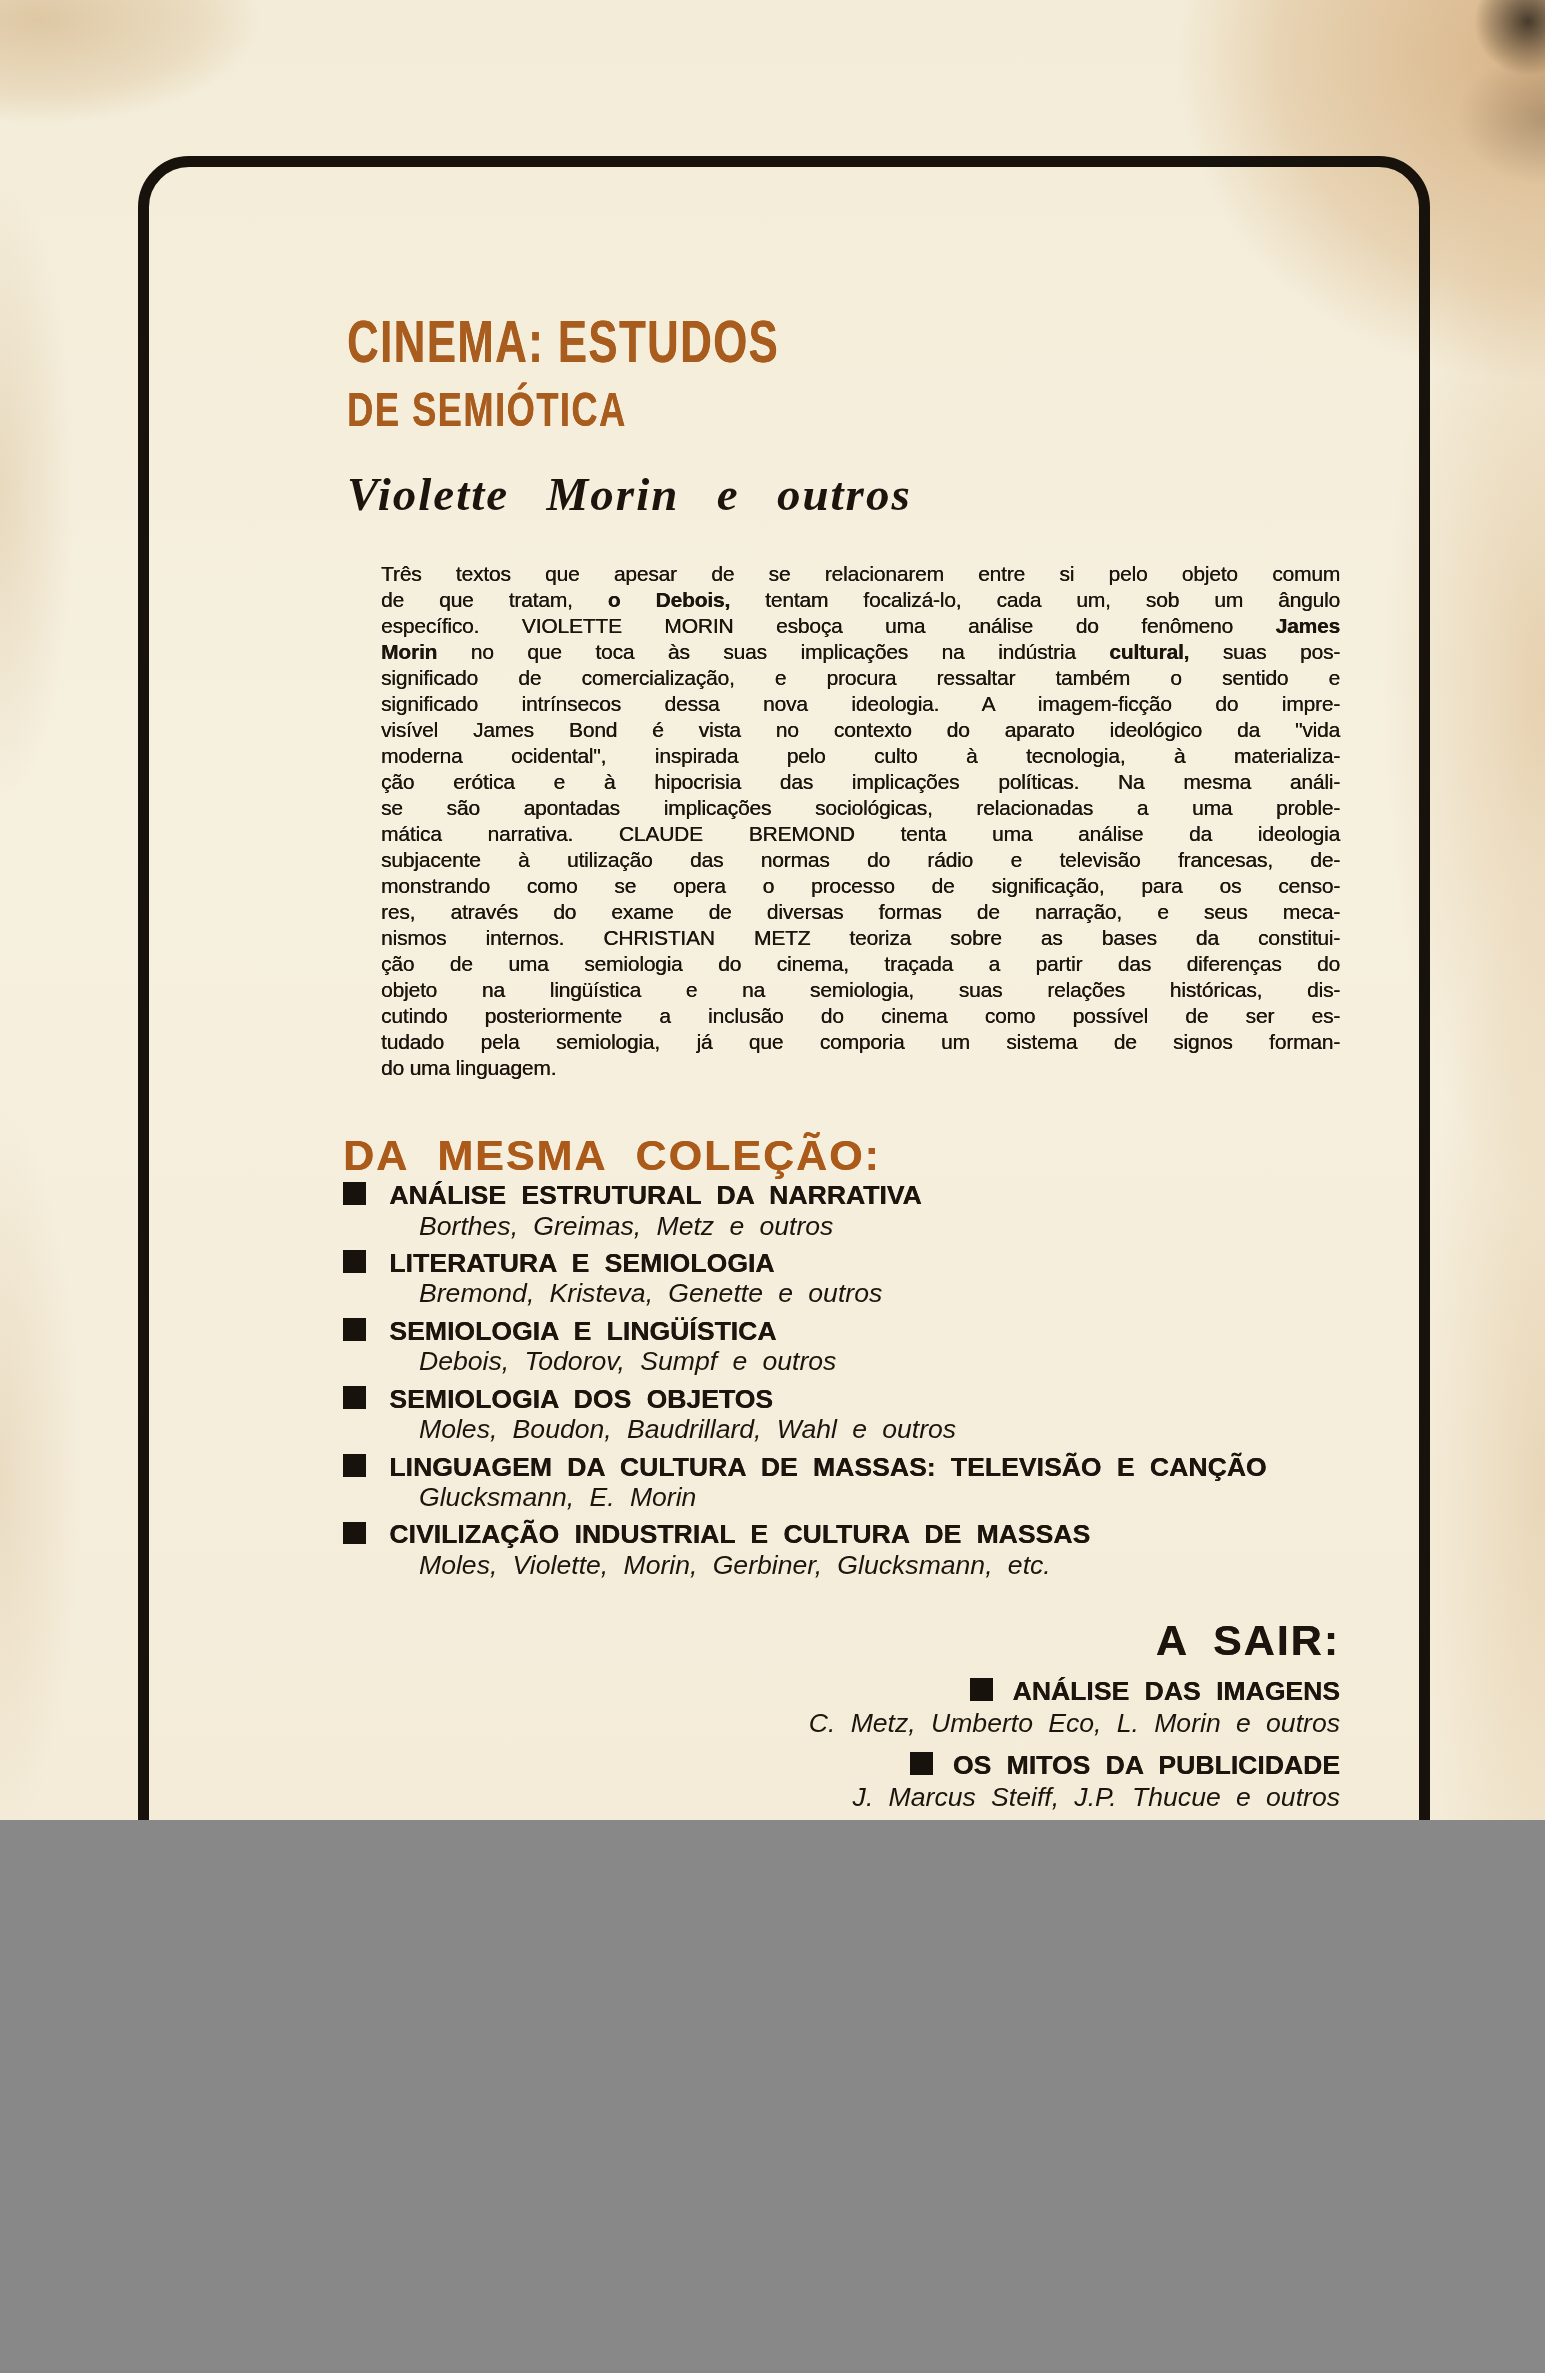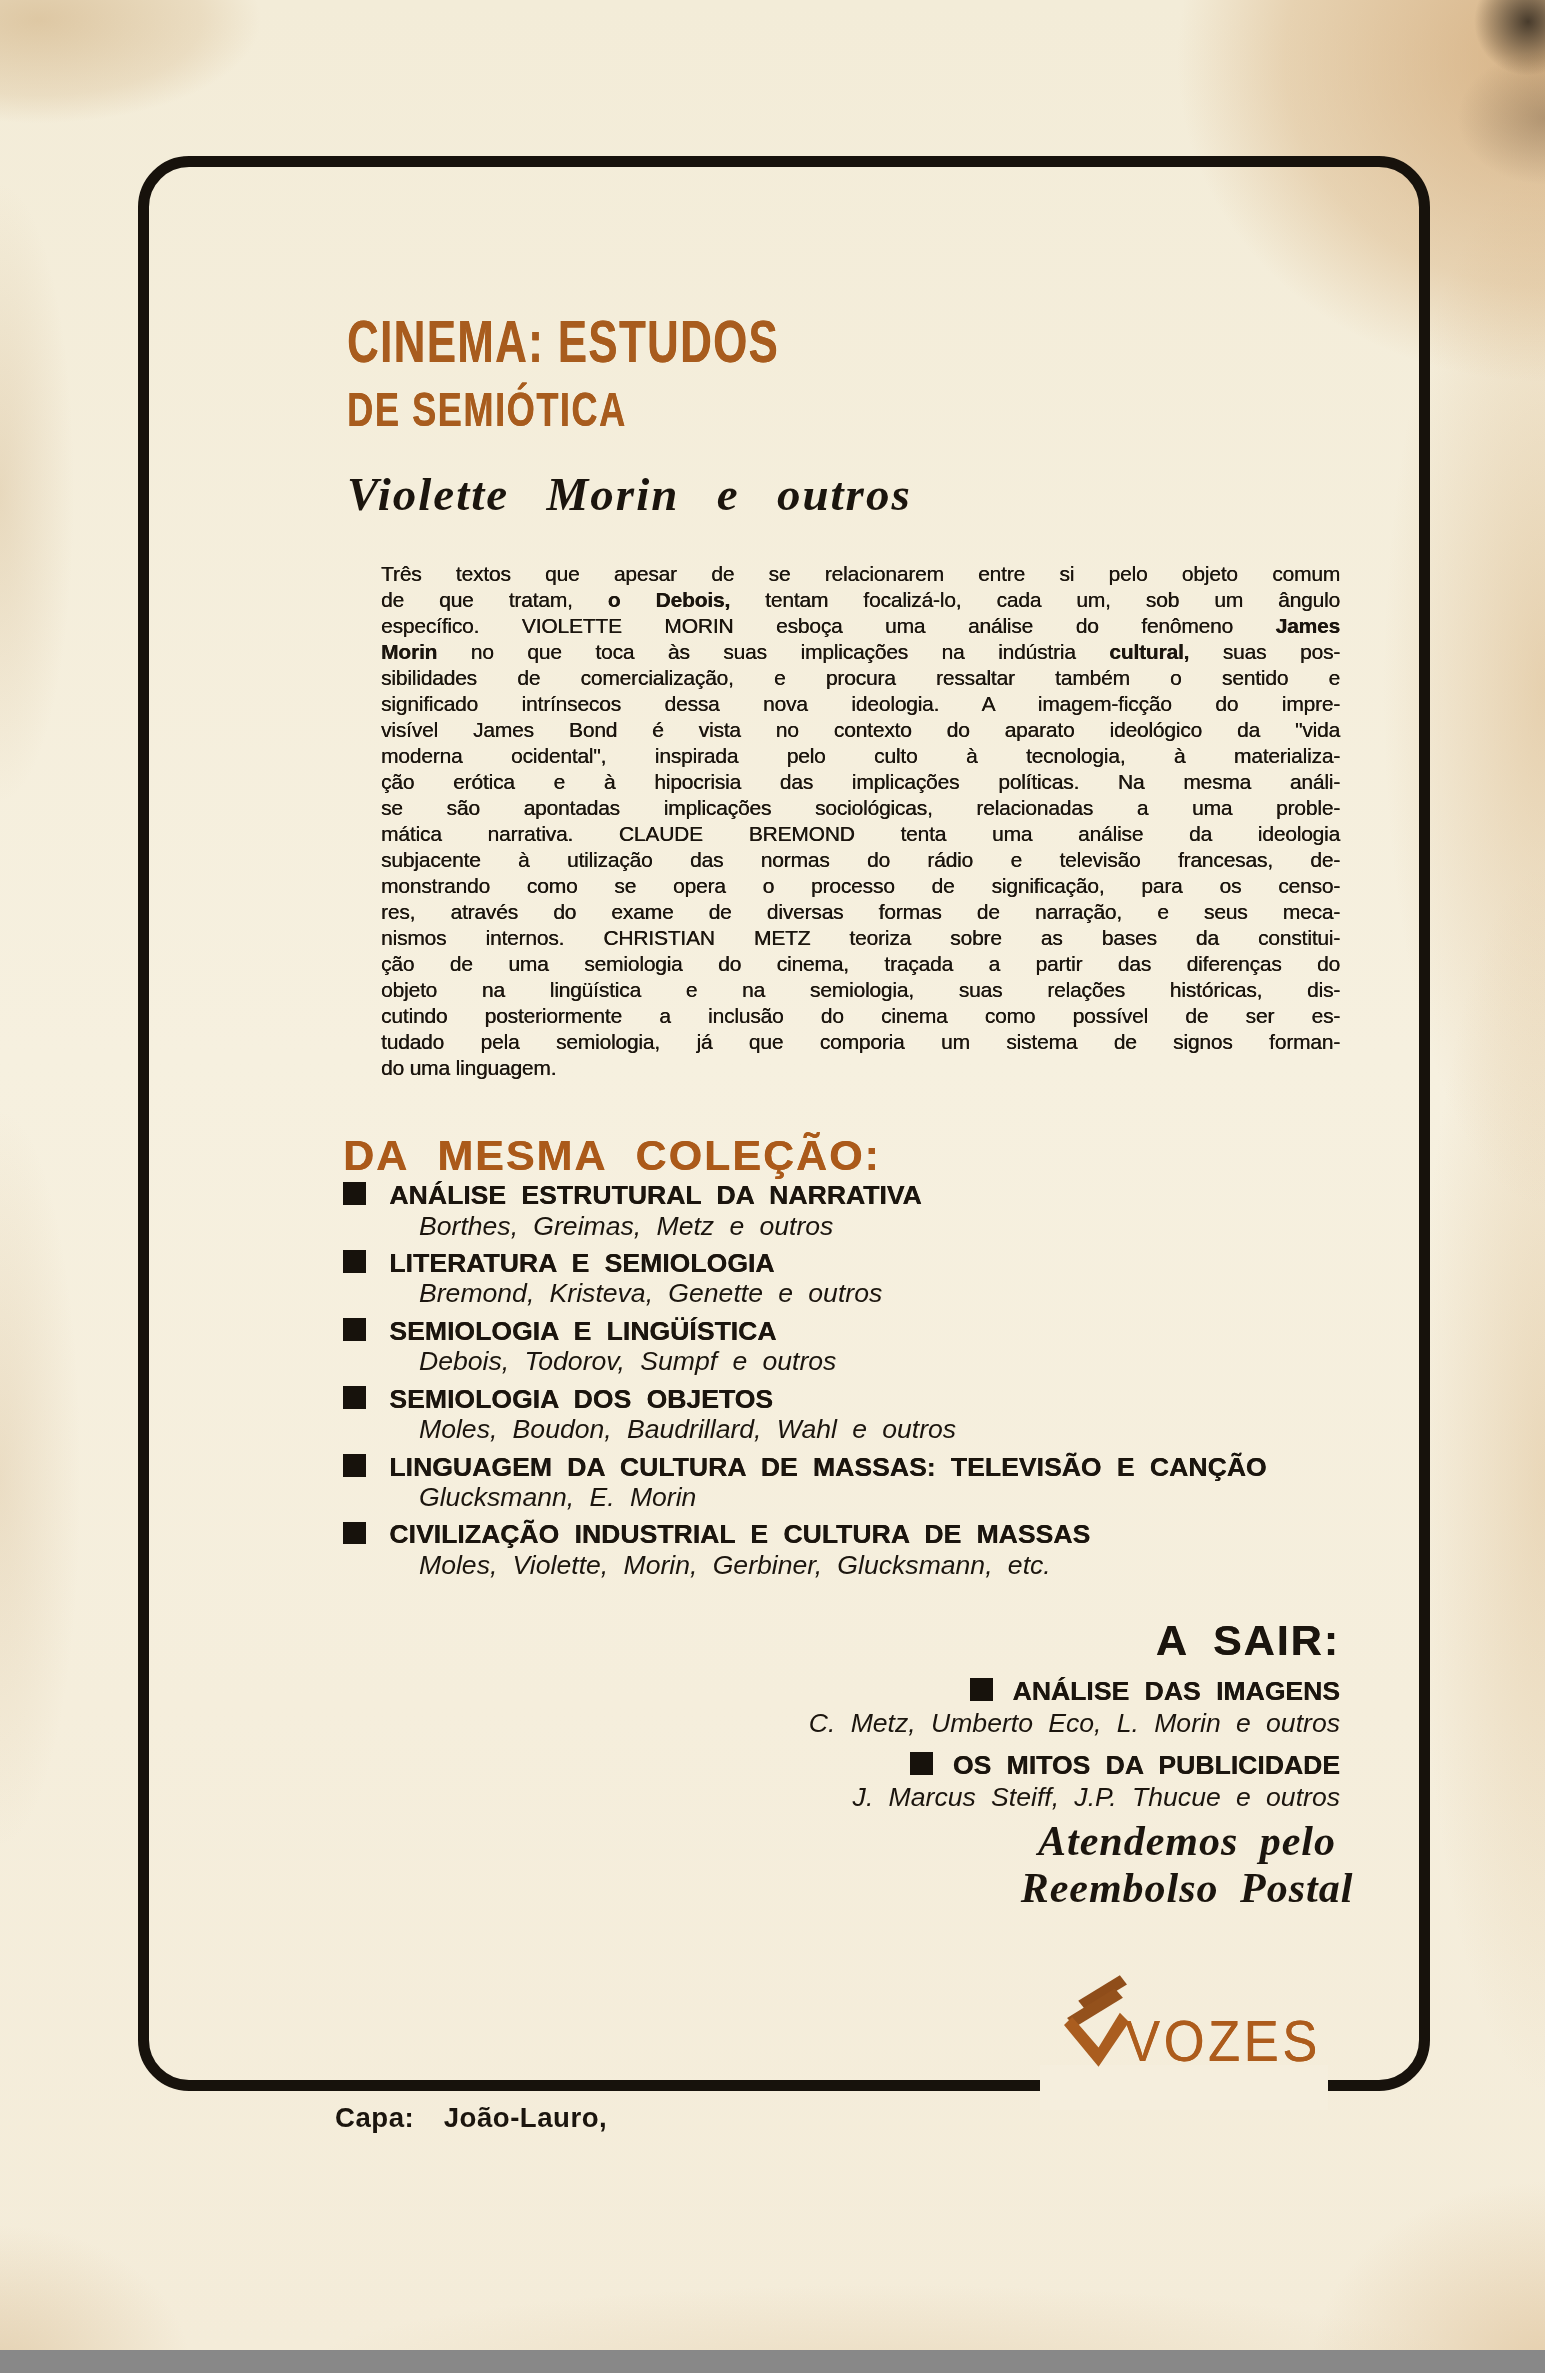--- a/index.html
+++ b/index.html
@@ -1,17 +1,17 @@
 <!DOCTYPE html>
 <html><head>
 <meta charset="utf-8">
 <style>
   html,body { margin:0; padding:0; background:#888; }
   .page {
-    position:relative; width:1546px; height:2350px; overflow:hidden;
+    position:relative; width:1546px; height:1820px; overflow:hidden;
     font-family:"Liberation Sans", sans-serif; color:#1b150e;
     background-color:#f5efde;
     background-image:
       radial-gradient(circle 69px at 1528px 21.7px, rgba(35,28,20,0.80), rgba(70,52,32,0.30) 55%, transparent 78%),
       radial-gradient(ellipse 118px 89px at 1546px 118px, rgba(80,60,40,0.30), transparent 75%),
       radial-gradient(ellipse 473px 414px at 1546px 59px, rgba(196,140,78,0.60), rgba(205,155,95,0.32) 55%, transparent 78%),
       radial-gradient(ellipse 217px 690px at 1546px 690px, rgba(205,158,98,0.38), transparent 75%),
       radial-gradient(ellipse 167px 788px at 1546px 1478px, rgba(205,160,100,0.30), transparent 78%),
       radial-gradient(ellipse 315px 256px at 1546px 2373px, rgba(200,150,88,0.35), transparent 75%),
       radial-gradient(ellipse 296px 138px at 39px 19.7px, rgba(190,145,85,0.40), rgba(195,150,90,0.18) 55%, transparent 75%),
@@ -94,21 +94,21 @@
     <div class="t2">DE SEMIÓTICA</div>
   </div>
 
   <div class="author-line">Violette Morin e outros</div>
 
   <div class="synopsis">
       <div class="syn-line">Três textos que apesar de se relacionarem entre si pelo objeto comum</div>
       <div class="syn-line">de que tratam, <b>o Debois,</b> tentam focalizá-lo, cada um, sob um ângulo</div>
       <div class="syn-line">específico. VIOLETTE MORIN esboça uma análise do fenômeno <b>James</b></div>
       <div class="syn-line"><b>Morin</b> no que toca às suas implicações na indústria <b>cultural,</b> suas pos-</div>
-      <div class="syn-line">sibilidades de comercialização, e procura ressaltar também o sentido e</div>
+      <div class="syn-line">significado de comercialização, e procura ressaltar também o sentido e</div>
       <div class="syn-line">significado intrínsecos dessa nova ideologia. A imagem-ficção do impre-</div>
       <div class="syn-line">visível James Bond é vista no contexto do aparato ideológico da "vida</div>
       <div class="syn-line">moderna ocidental", inspirada pelo culto à tecnologia, à materializa-</div>
       <div class="syn-line">ção erótica e à hipocrisia das implicações políticas. Na mesma análi-</div>
       <div class="syn-line">se são apontadas implicações sociológicas, relacionadas a uma proble-</div>
       <div class="syn-line">mática narrativa. CLAUDE BREMOND tenta uma análise da ideologia</div>
       <div class="syn-line">subjacente à utilização das normas do rádio e televisão francesas, de-</div>
       <div class="syn-line">monstrando como se opera o processo de significação, para os censo-</div>
       <div class="syn-line">res, através do exame de diversas formas de narração, e seus meca-</div>
       <div class="syn-line">nismos internos. CHRISTIAN METZ teoriza sobre as bases da constitui-</div>

